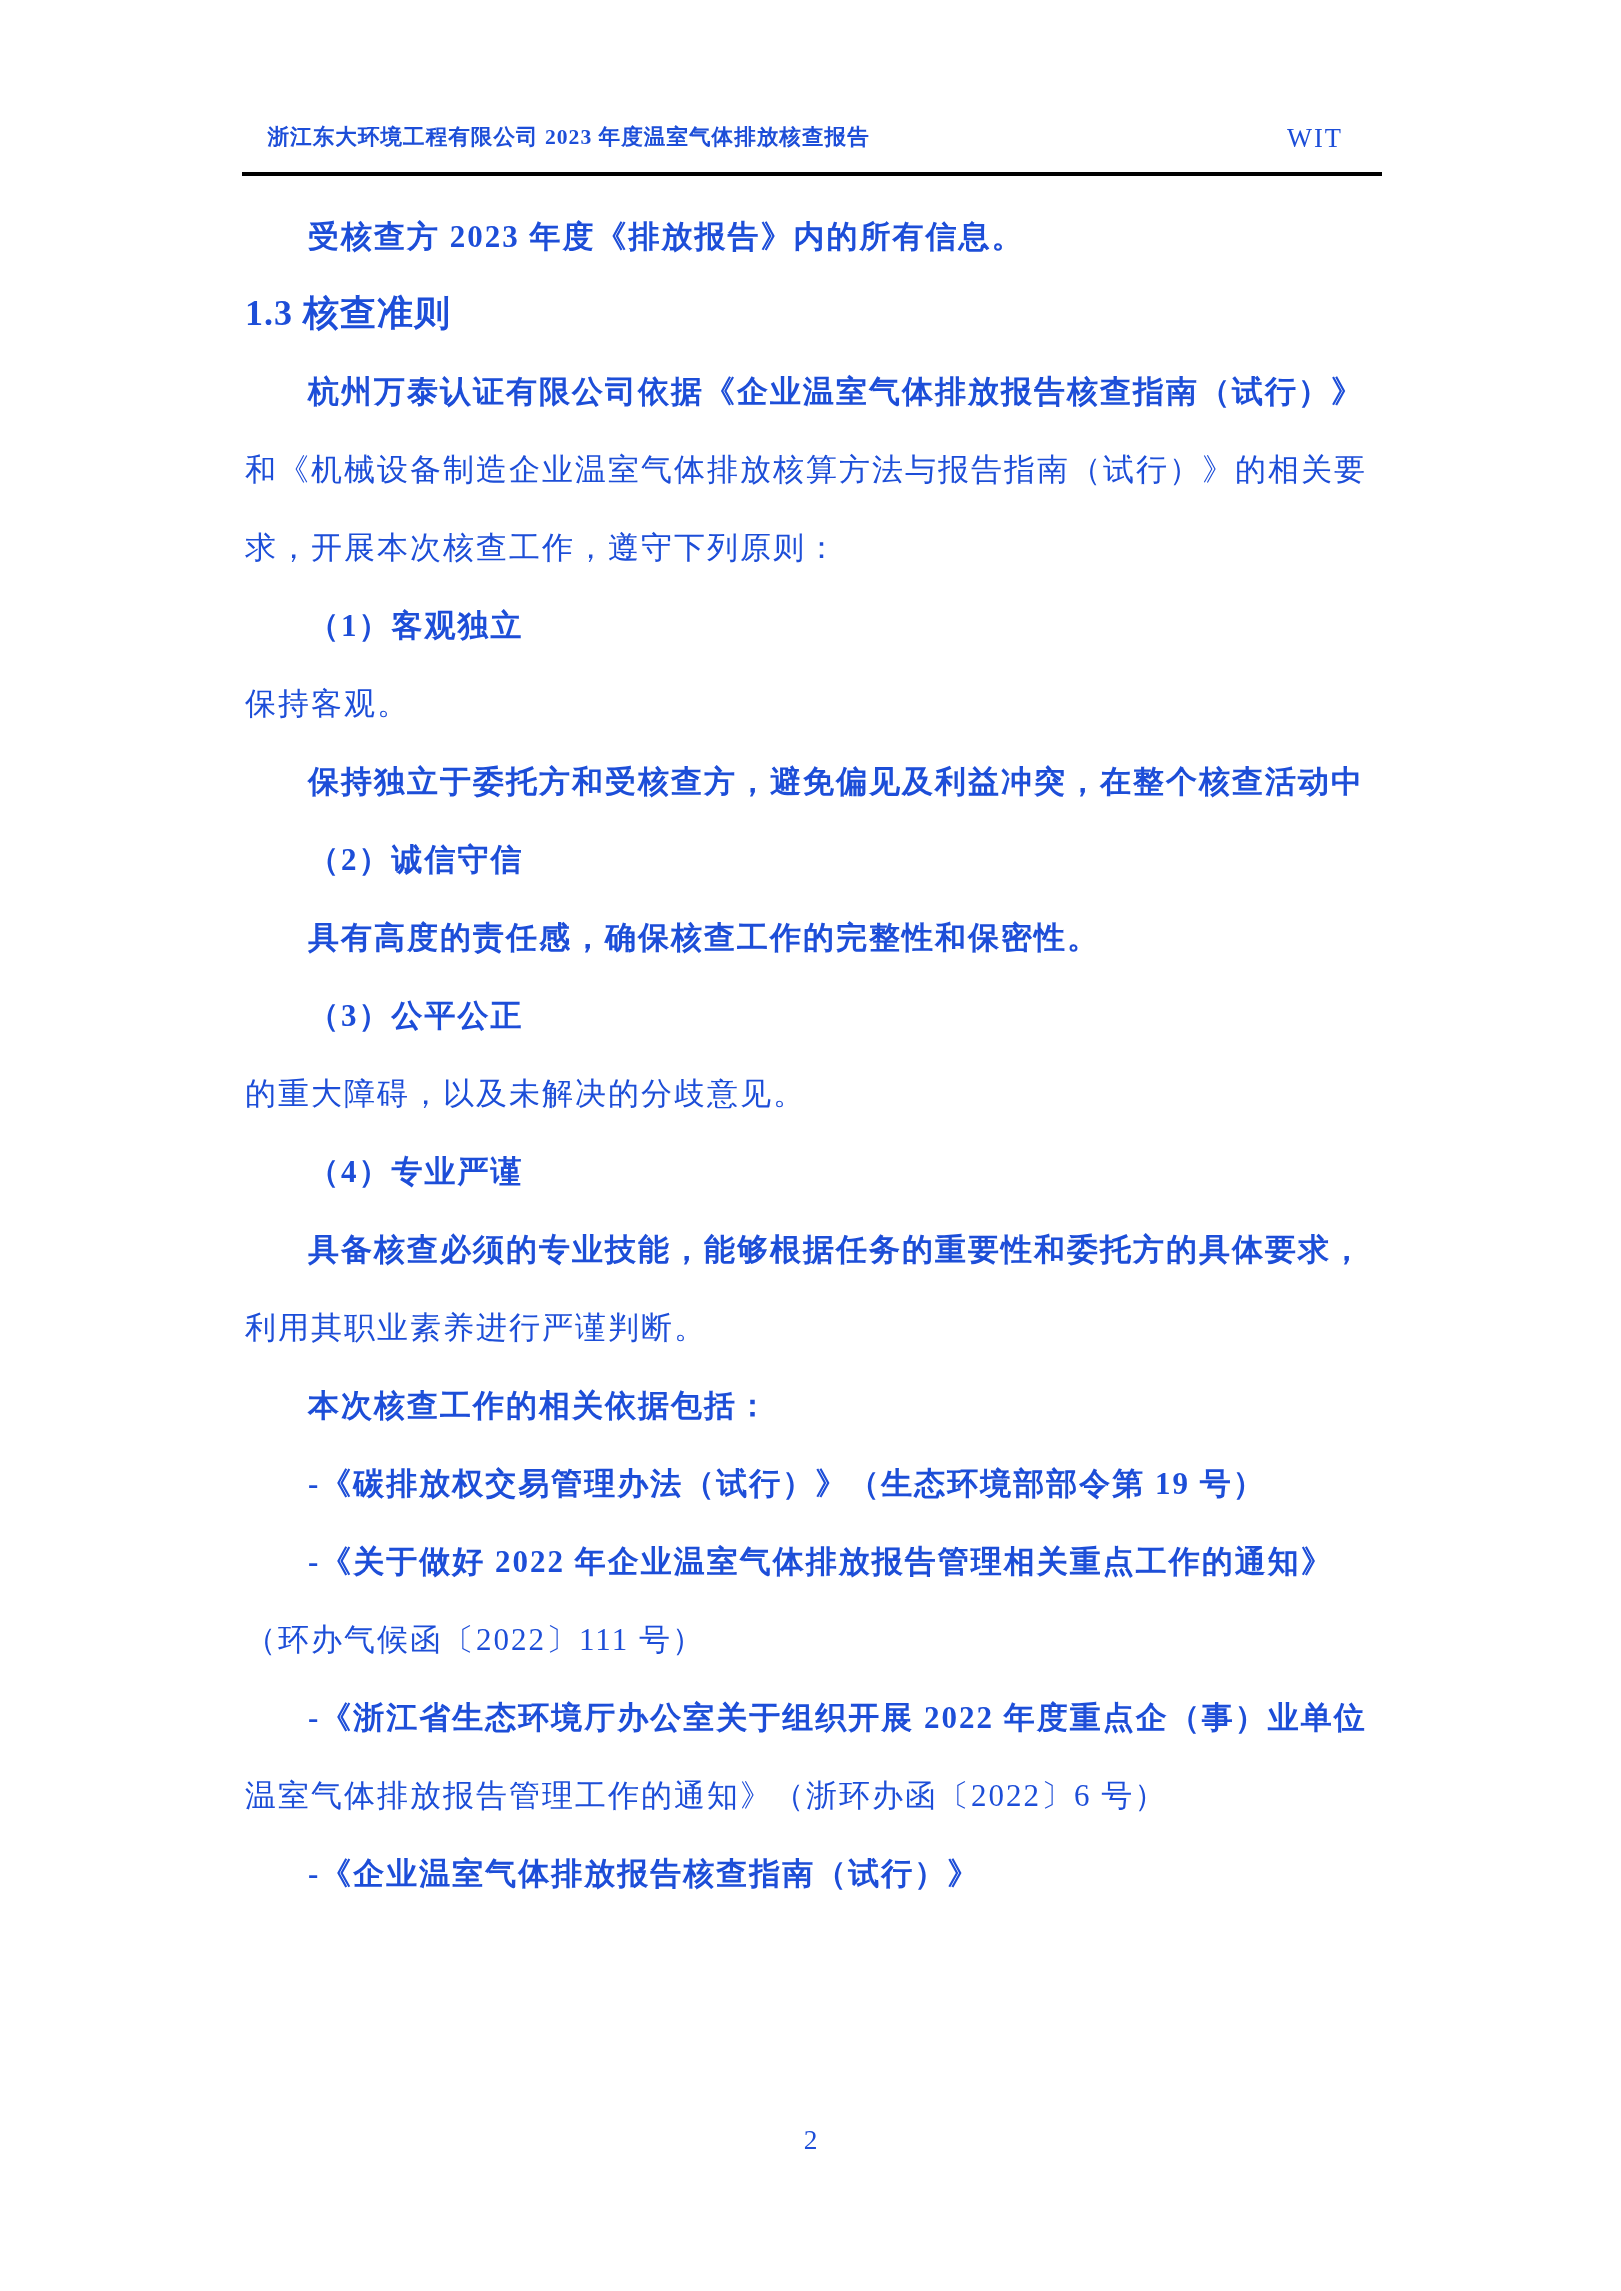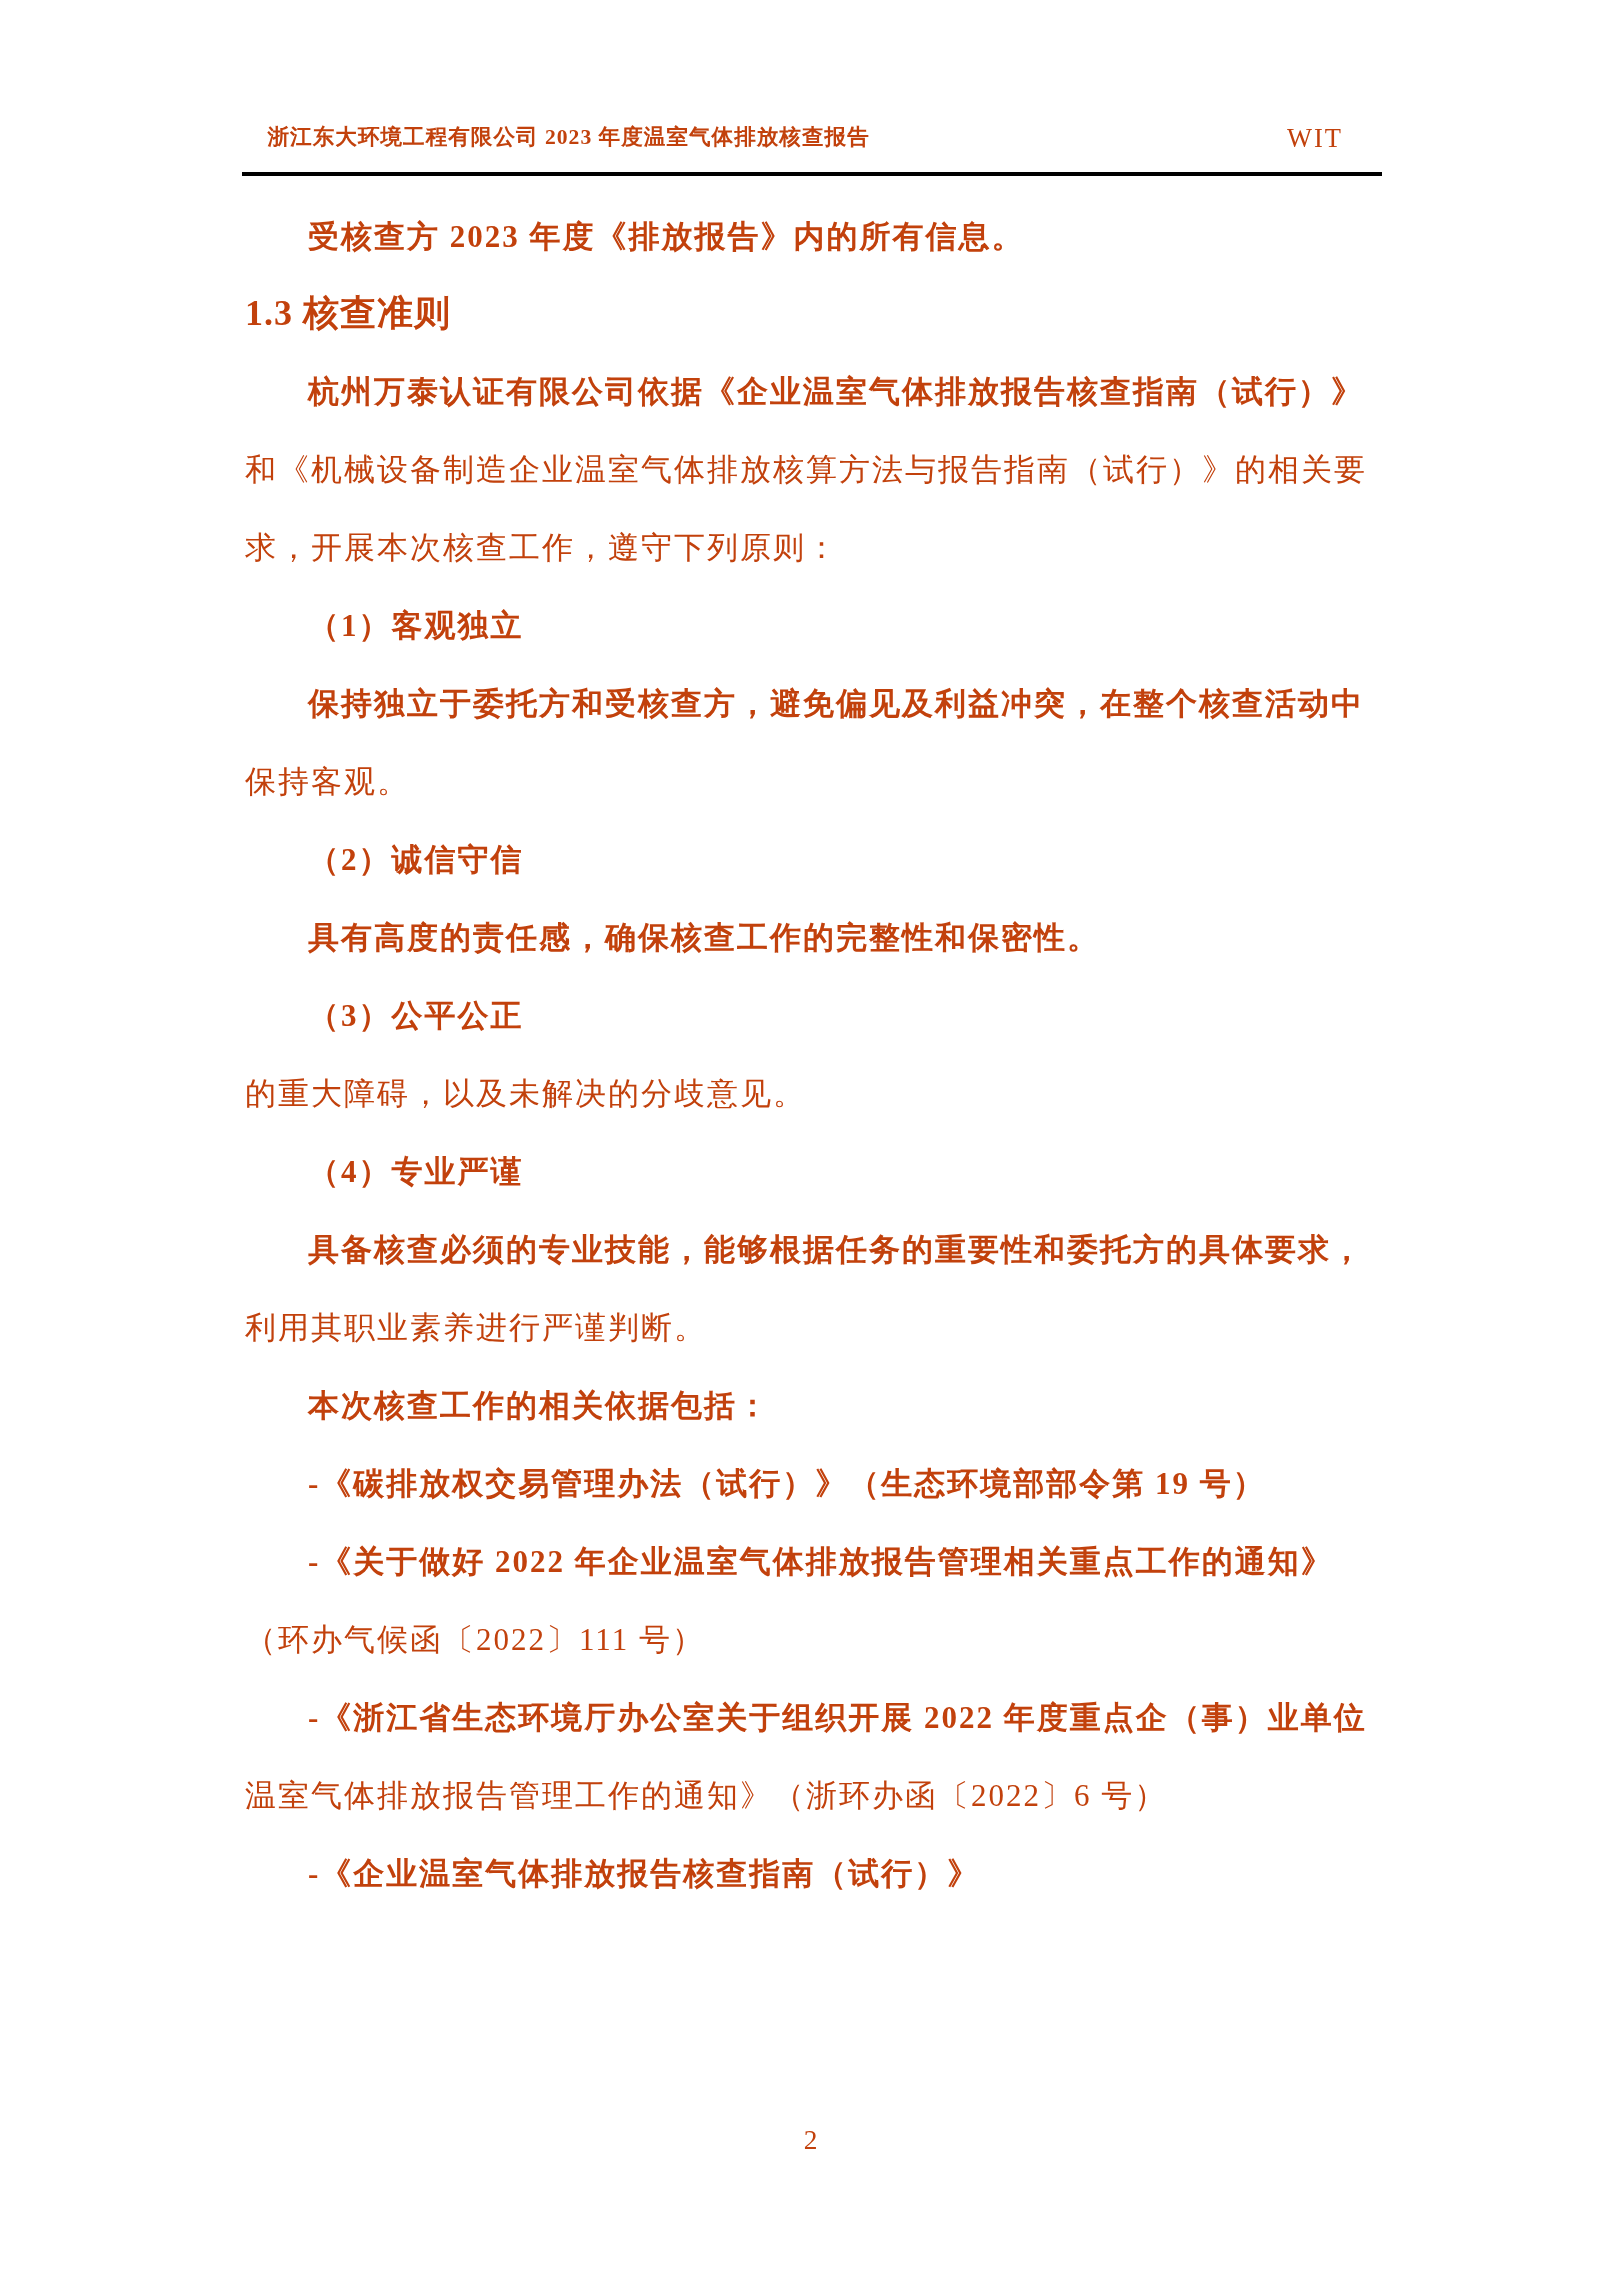--- a/index.html
+++ b/index.html
@@ -6,21 +6,21 @@
     margin: 0;
     padding: 0;
     background: #ffffff;
   }
   .page {
     position: relative;
     width: 1621px;
     height: 2292px;
     background: #ffffff;
     font-family: "Liberation Serif", "DejaVu Serif", serif;
-    color: #c2410c;
+    color: #1d4ed8;
     overflow: hidden;
   }
   
   .header-row {
     position: absolute;
     left: 242px;
     top: 122px;
     width: 1140px;
     display: flex;
     justify-content: space-between;
@@ -93,22 +93,22 @@
   </div>
   <div class="header-rule"></div>
 
   <div class="body-lines" id="body-lines">
       <div class="line first indent">受核查方 2023 年度《排放报告》内的所有信息。</div>
       <div class="line heading">1.3 核查准则</div>
       <div class="line indent">杭州万泰认证有限公司依据《企业温室气体排放报告核查指南（试行）》</div>
       <div class="line">和《机械设备制造企业温室气体排放核算方法与报告指南（试行）》的相关要</div>
       <div class="line">求，开展本次核查工作，遵守下列原则：</div>
       <div class="line indent bold">（1）客观独立</div>
+      <div class="line">保持客观。</div>
       <div class="line indent">保持独立于委托方和受核查方，避免偏见及利益冲突，在整个核查活动中</div>
-      <div class="line">保持客观。</div>
       <div class="line indent bold">（2）诚信守信</div>
       <div class="line indent">具有高度的责任感，确保核查工作的完整性和保密性。</div>
       <div class="line indent bold">（3）公平公正</div>
       <div class="line">的重大障碍，以及未解决的分歧意见。</div>
       <div class="line indent bold">（4）专业严谨</div>
       <div class="line indent">具备核查必须的专业技能，能够根据任务的重要性和委托方的具体要求，</div>
       <div class="line">利用其职业素养进行严谨判断。</div>
       <div class="line indent">本次核查工作的相关依据包括：</div>
       <div class="line indent">-《碳排放权交易管理办法（试行）》（生态环境部部令第 19 号）</div>
       <div class="line indent">-《关于做好 2022 年企业温室气体排放报告管理相关重点工作的通知》</div>

